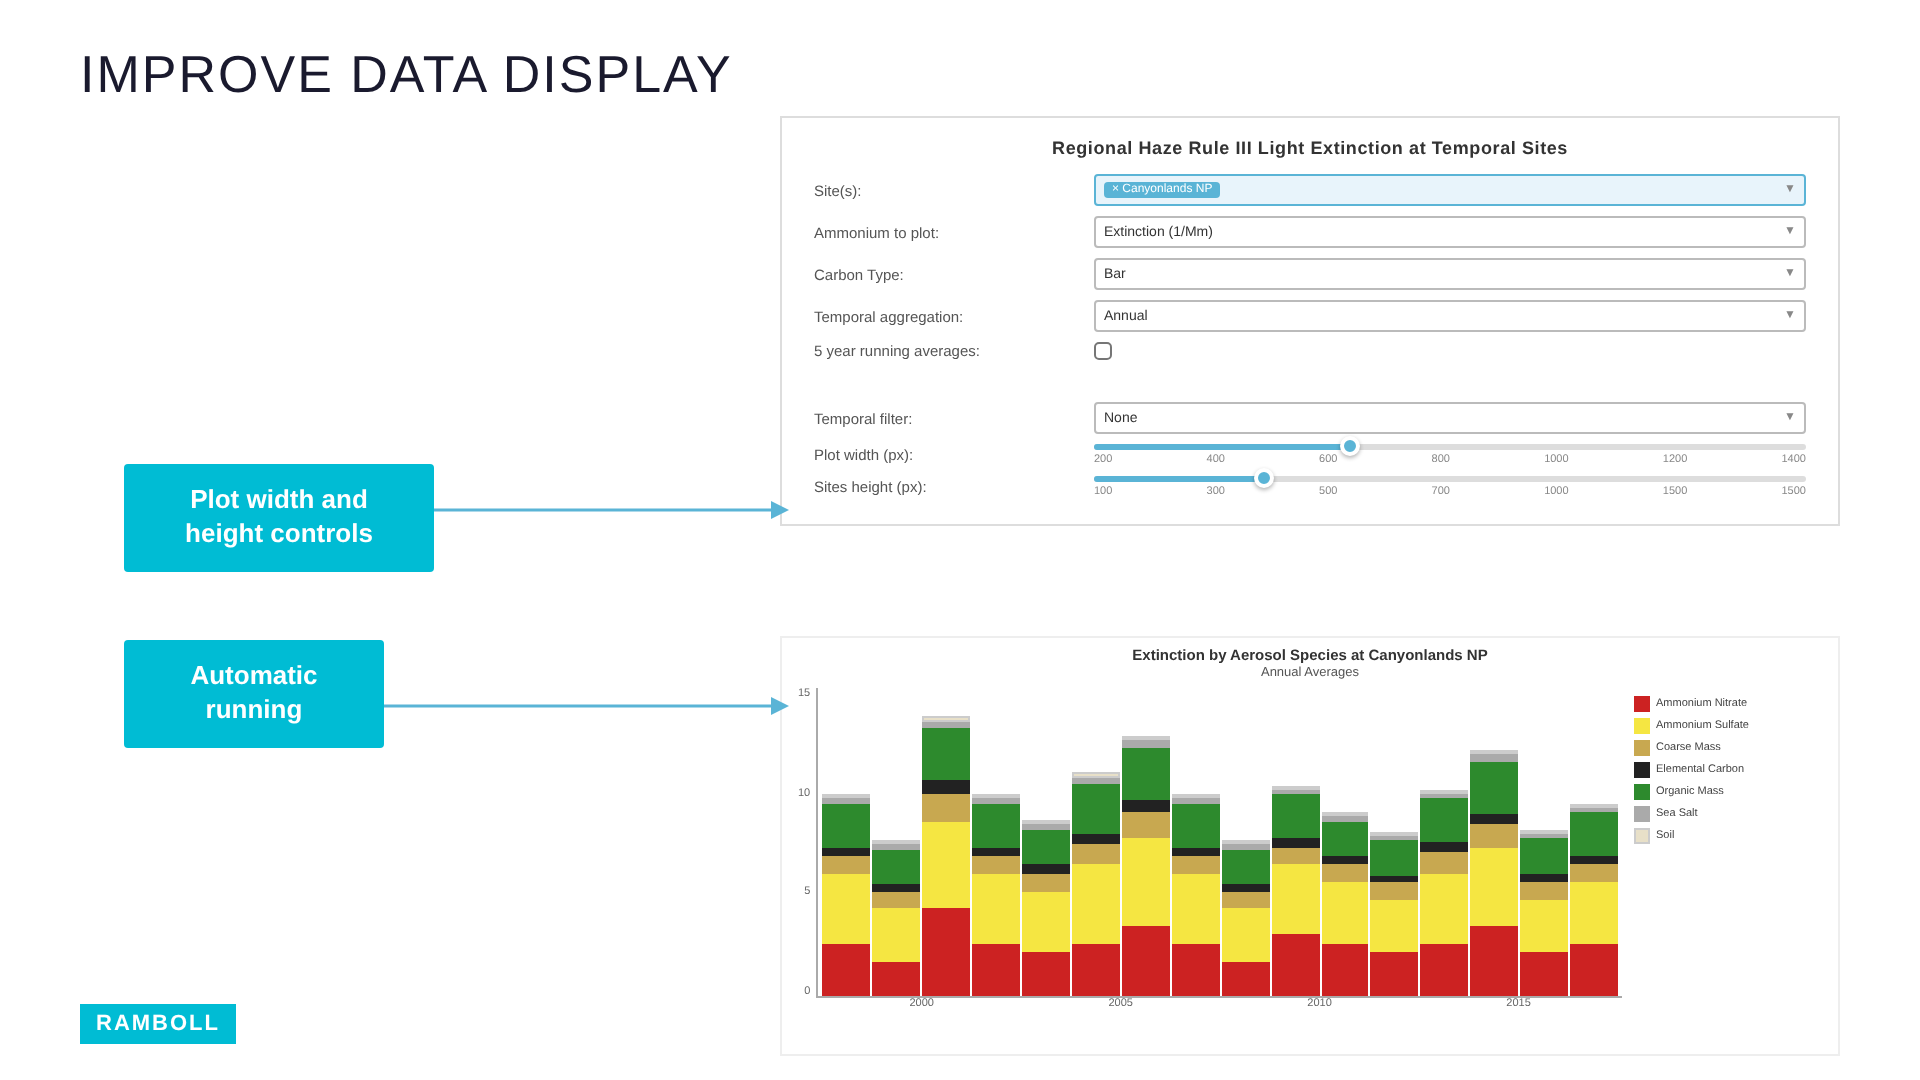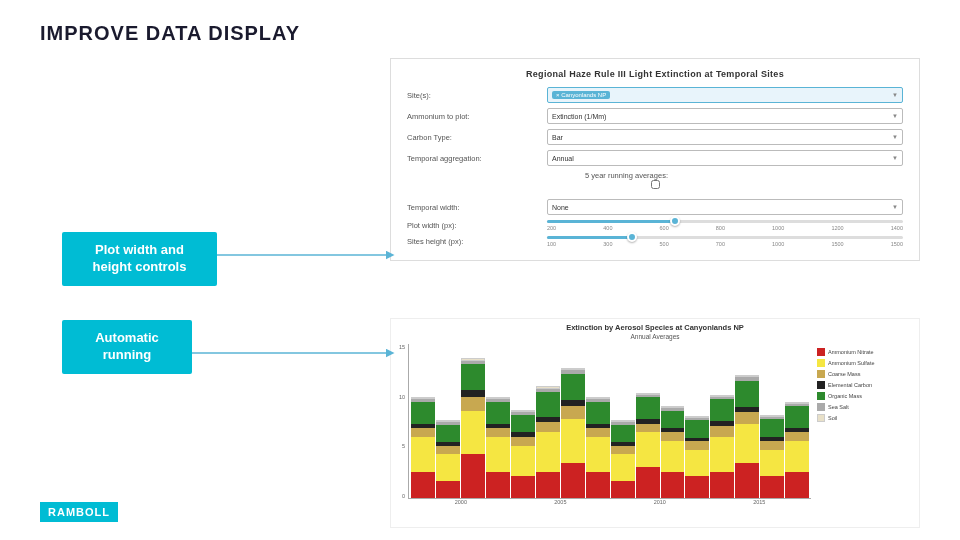--- a/index.html
+++ b/index.html
@@ -9,22 +9,22 @@
       background: #ffffff;
       font-family: Arial, sans-serif;
       overflow: hidden;
       position: relative;
     }
 
     .page-title {
       position: absolute;
       top: 22px;
       left: 40px;
-      font-size: 20px;
-      font-weight: 700;
+      font-size: 26px;
+      font-weight: 400;
       color: #1a1a2e;
       letter-spacing: 1px;
       text-transform: uppercase;
     }
 
     
     .annotation-box {
       position: absolute;
       background: #00bcd4;
       color: #ffffff;
@@ -270,24 +270,23 @@
       color: white;
       font-size: 11px;
       font-weight: 900;
       padding: 4px 8px;
       letter-spacing: 1px;
     }
 
     .checkmark-row {
       display: flex;
       align-items: center;
-      margin-bottom: 10px;
+      margin-bottom: 21px;
       font-size: 7.5px;
       color: #555;
-      flex-direction: column;
     }
 
     .checkmark-label {
       width: 140px;
       flex-shrink: 0;
     }
   </style>
 </head>
 <body>
 
@@ -350,21 +349,21 @@
     </div>
   </div>
 
 
   <div class="checkmark-row">
     <div class="checkmark-label">5 year running averages:</div>
     <input type="checkbox" style="width: 9px; height: 9px;">
   </div>
 
   <div class="form-row">
-    <div class="form-label">Temporal width:</div>
+    <div class="form-label">Temporal filter:</div>
     <div class="form-control">
       <span>None</span>
       <span class="dropdown-arrow">▼</span>
     </div>
   </div>
 
   <div class="slider-row">
     <div class="slider-label">Plot width (px):</div>
     <div class="slider-container">
       <div class="slider-track">

